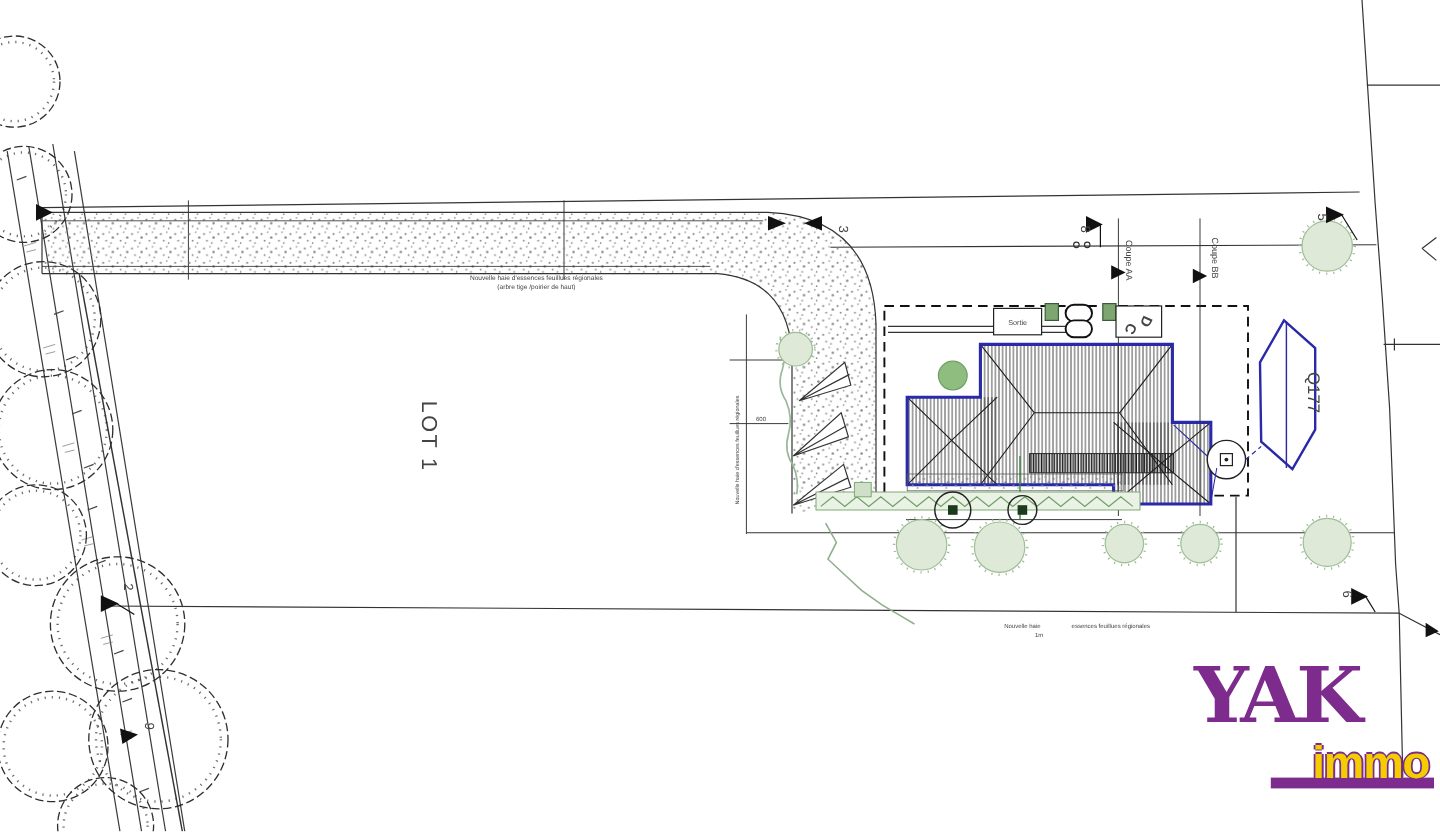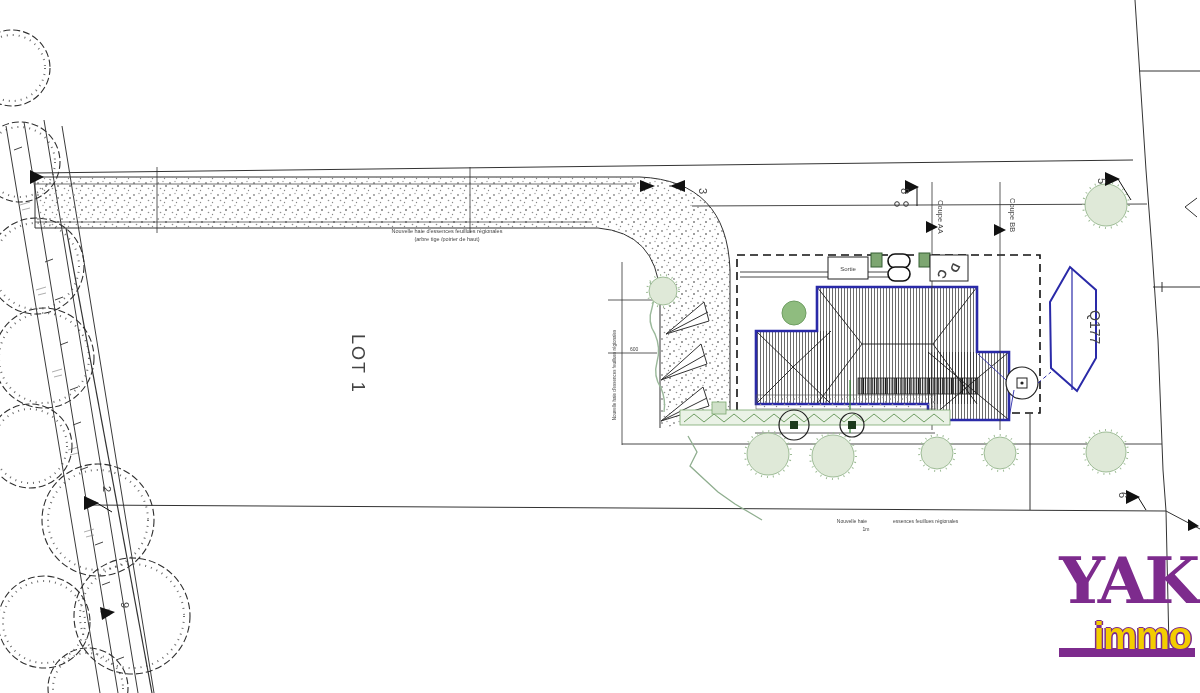--- a/index.html
+++ b/index.html
@@ -2,21 +2,21 @@
 <html><head>
 <meta charset="utf-8">
 <style>
   html,body{margin:0;padding:0;background:#fff;}
   #stage{position:relative;width:1200px;height:693px;overflow:hidden;background:#fff;
          font-family:"Liberation Sans",sans-serif;}
   svg{position:absolute;left:0;top:0;}
   svg text{font-family:"Liberation Sans",sans-serif;fill:#444;}
   .logo{position:absolute;left:995px;top:551px;width:202px;height:112px;}
   .logo-brand{font-family:"DejaVu Serif",serif;font-weight:bold;font-size:64px;line-height:0.95;
-              color:#7d2b8d;text-align:right;letter-spacing:-3px;}
+              color:#7d2b8d;text-align:left;letter-spacing:-3px;}
   .logo-sub{position:absolute;right:6px;top:64px;font-family:Liberation Sans, sans-serif;font-weight:bold;
             font-size:38px;color:#f3cd00;z-index:2;letter-spacing:-1px;
             text-shadow:-1.5px 0 #7d2b8d,1.5px 0 #7d2b8d,0 -1.5px #7d2b8d,0 1.5px #7d2b8d;}
   .logo-bar{position:absolute;left:64px;right:2px;top:97px;height:9px;background:#7d2b8d;z-index:1;}
 </style>
 </head>
 <body>
 
 <div id="stage">
 <svg width="1200" height="693" viewBox="0 0 1200 693">

